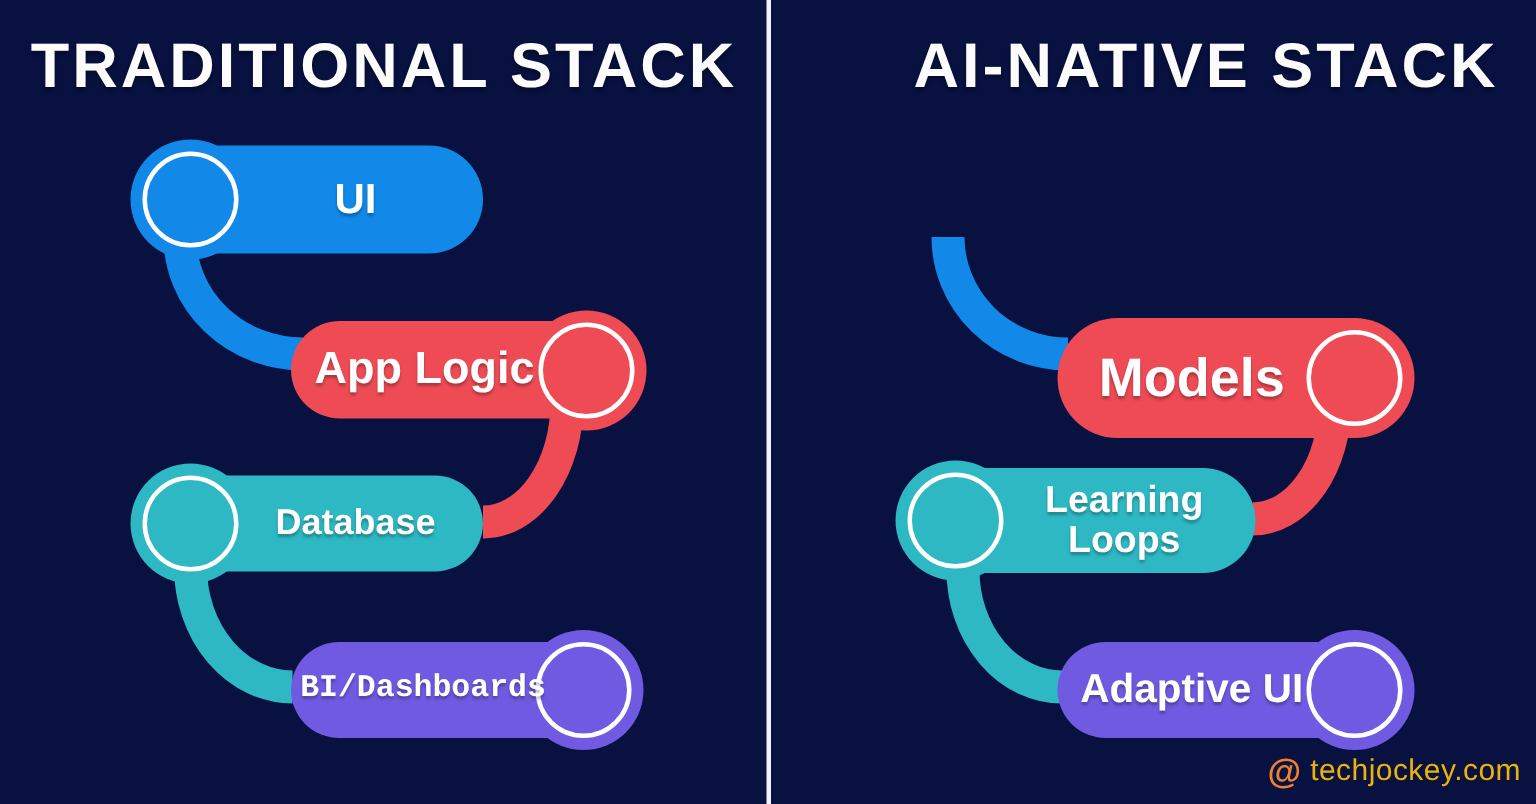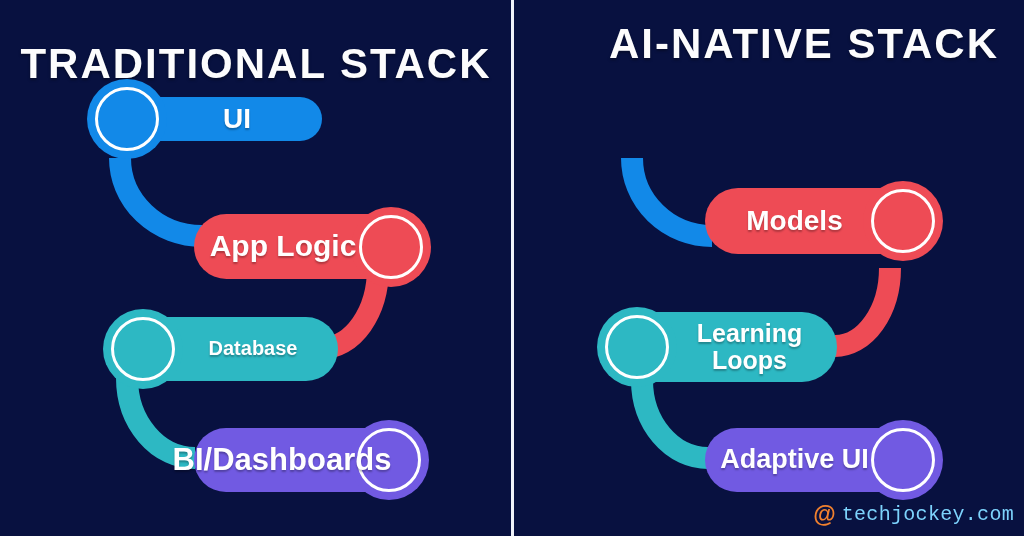--- a/index.html
+++ b/index.html
@@ -7,48 +7,48 @@
     position:relative;width:1024px;height:536px;overflow:hidden;
     background:#081140;font-family:"Liberation Sans",sans-serif;
   }
   .connectors{position:absolute;inset:0;z-index:1;}
   .divider{position:absolute;left:511px;top:0;width:2.5px;height:536px;background:#f0f3fa;z-index:3;}
   .title{
     position:absolute;top:21px;width:512px;text-align:center;
     color:#fcfcfd;font-size:42px;font-weight:bold;letter-spacing:2px;
     line-height:46px;text-shadow:0 2px 3px rgba(0,0,0,.35);z-index:2;white-space:nowrap;
   }
-  .title.left{left:0;margin-top:20px;} .title.right{left:512px;margin-left:36px;}
+  .title.left{left:0;} .title.right{left:512px;margin-left:36px;}
   .pill{position:absolute;border-radius:999px;z-index:2;color:#fff;font-weight:bold;}
   .bulge{position:absolute;width:80px;height:80px;border-radius:50%;background:inherit;top:50%;transform:translateY(-50%);}
   .cl .bulge{left:-3px;} .cr .bulge{right:-3px;}
   .ring{position:absolute;width:58px;height:58px;border:3px solid #fff;border-radius:50%;
         top:50%;left:50%;transform:translate(-50%,-50%);}
   .pill-label{
     position:absolute;top:0;bottom:0;display:flex;align-items:center;justify-content:center;
     text-align:center;white-space:pre-line;text-shadow:0 2px 2px rgba(0,0,0,.28);line-height:1.08;
   }
   .cl .pill-label{left:74px;right:12px;}
   .cr .pill-label{left:12px;right:68px;}
   .c-blue{background:#1289e8;} .c-red{background:#ee4b55;}
   .c-teal{background:#2db8c3;} .c-purple{background:#715ae2;}
   
-  #p-ui         {left:90px; top:97px; width:232px;height:44px;font-size:28px;}
+  #p-ui         {left:90px; top:97px; width:232px;height:72px;font-size:28px;}
   #p-applogic   {left:194px;top:214px;width:234px;height:65px;font-size:30px;}
-  #p-database   {left:106px; top:317px;width:232px;height:64px;font-size:20px;}
-  #p-bidash     {left:194px;top:428px;width:232px;height:64px;font-size:31px;}
+  #p-database   {left:90px; top:317px;width:232px;height:64px;font-size:24px;}
+  #p-bidash     {left:194px;top:428px;width:232px;height:64px;font-size:21px;font-family:Liberation Mono, monospace;}
   #p-datastreams{left:600px;top:97px; width:237px;height:64px;font-size:25px;}
-  #p-models     {left:705px;top:188px;width:235px;height:66px;font-size:28px;}
+  #p-models     {left:705px;top:212px;width:235px;height:80px;font-size:36px;}
   #p-learning   {left:600px;top:312px;width:237px;height:70px;font-size:25px;}
   #p-adaptive   {left:705px;top:428px;width:235px;height:64px;font-size:27px;}
   .footer{
     position:absolute;right:10px;bottom:10px;display:flex;align-items:center;gap:6px;z-index:4;
   }
   .logo-at{color:#f0802e;font-size:23px;font-weight:bold;line-height:1;}
-  .brand{color:#7dd3fc;font-size:20px;letter-spacing:.3px;font-family:Liberation Mono, monospace;}
+  .brand{color:#eab308;font-size:20px;letter-spacing:.3px;}
 </style>
 </head>
 <body>
 
 <div class="canvas">
 
   <svg class="connectors" width="1024" height="536" viewBox="0 0 1024 536" fill="none">
     <path d="M 120 158 A 82 78 0 0 0 202 236" stroke="#1289e8" stroke-width="22"></path>
     <path d="M 378 268 A 56 80 0 0 1 322 348" stroke="#ee4b55" stroke-width="22"></path>
     <path d="M 127 378 A 68 80 0 0 0 195 458" stroke="#2db8c3" stroke-width="22"></path>

